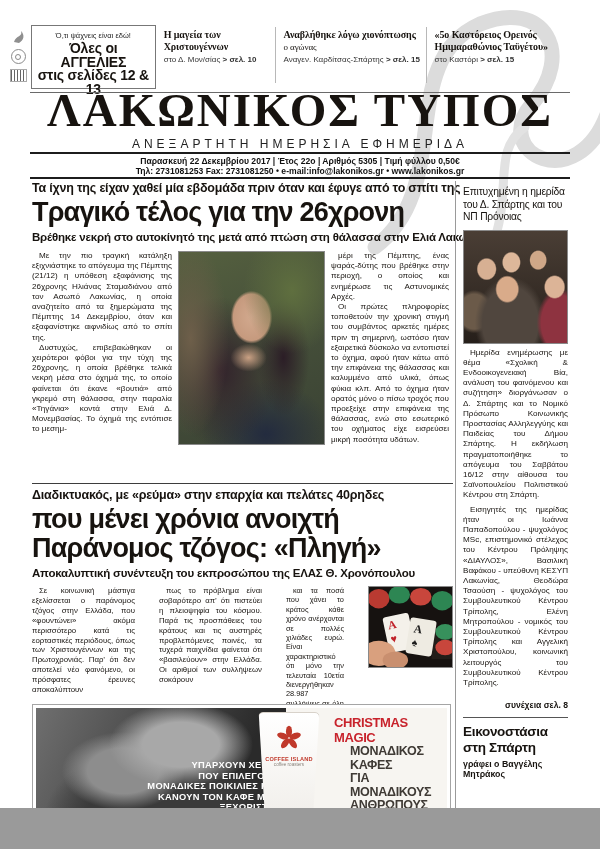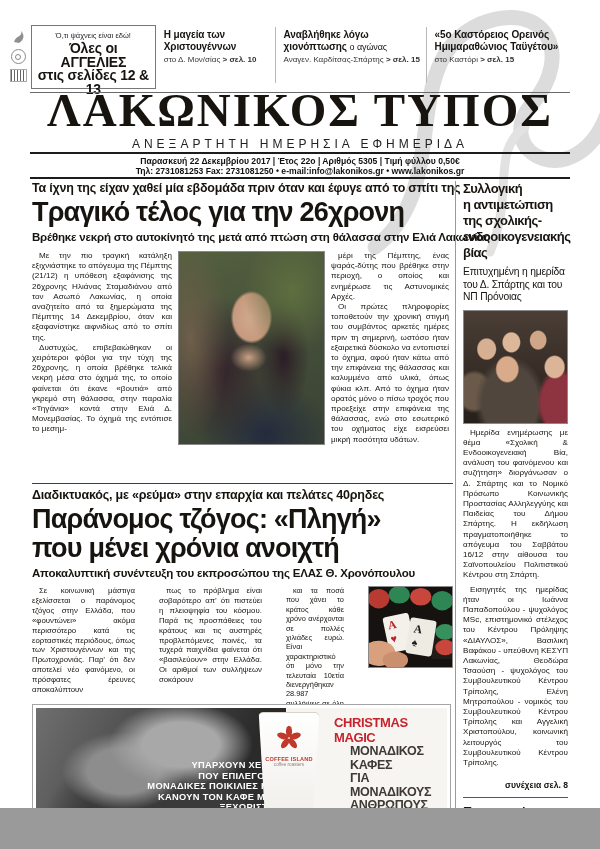--- a/index.html
+++ b/index.html
@@ -14,21 +14,21 @@
   .press-logo{width:13px;height:13px;border:1.4px solid #8a8a8a;border-radius:50%;position:relative;}
   .press-logo:after{content:"";position:absolute;left:3.5px;top:3.5px;width:4px;height:4px;border:1px solid #8a8a8a;border-radius:50%;}
   .barcode{width:15px;height:11px;background:repeating-linear-gradient(90deg,#666 0 1px,#fff 1px 3px);border:1px solid #aaa;}
 
   
   .topbar{position:absolute;left:31px;top:25px;width:540px;height:64px;display:flex;gap:8px;}
   .cbox{width:126px;border:1.4px solid #777;padding:5px 5px 4px;text-align:center;box-sizing:border-box;}
   .cbox .l1{font-size:7.5px;color:#222;margin-bottom:2px;}
   .cbox .l2,.cbox .l3{font-size:14px;font-weight:bold;line-height:13.5px;letter-spacing:-0.2px;}
   .tb-item{padding-top:4px;}
-  .tb-item .t{font-size:10px;font-weight:bold;line-height:12px;letter-spacing:-0.1px;}
+  .tb-item .t{font-size:10px;font-weight:bold;line-height:12px;letter-spacing:-0.1px;font-family:Liberation Serif, serif;}
   .tb-item .t .rest{font-weight:normal;font-size:9px;}
   .tb-item .s{font-size:8px;color:#333;margin-top:2px;white-space:nowrap;}
   .tb-item .s .pg{font-weight:bold;}
   .tb-i1{width:104px;} .tb-i2{width:134px;} .tb-i3{width:138px;}
   .tb-div{width:1px;background:#b8b8b8;height:56px;margin-top:2px;}
 
   .rule-a{position:absolute;left:30px;top:92px;width:540px;height:1px;background:#6a6a6a;}
 
   
   .mast-title{position:absolute;left:0;top:84px;width:100%;text-align:center;
@@ -192,22 +192,22 @@
         <div class="cont">συνέχεια σελ. 7</div>
       </div>
     </div>
   </div>
 
   <div class="rule-d"></div>
 
   <div class="second">
     <div class="kicker">Διαδικτυακός, με «ρεύμα» στην επαρχία και πελάτες 40ρηδες</div>
     <div class="headline">
+      <div>που μένει χρόνια ανοιχτή</div>
       <div>Παράνομος τζόγος: «Πληγή»</div>
-      <div>που μένει χρόνια ανοιχτή</div>
     </div>
     <div class="subhead">Αποκαλυπτική συνέντευξη του εκπροσώπου της ΕΛΑΣ Θ. Χρονόπουλου</div>
     <div class="second-body news">
       <div class="c1">
         <p>Σε κοινωνική μάστιγα εξελίσσεται ο παράνομος τζόγος στην Ελλάδα, που «φουντώνει» ακόμα περισσότερο κατά τις εορταστικές περιόδους, όπως των Χριστουγέννων και της Πρωτοχρονιάς. Παρ’ ότι δεν αποτελεί νέο φαινόμενο, οι πρόσφατες έρευνες αποκαλύπτουν</p>
       </div>
       <div class="c2">
         <p>πως το πρόβλημα είναι σοβαρότερο απ’ ότι πιστεύει η πλειοψηφία του κόσμου. Παρά τις προσπάθειες του κράτους και τις αυστηρές προβλεπόμενες ποινές, τα τυχερά παιχνίδια φαίνεται ότι «βασιλεύουν» στην Ελλάδα. Οι αριθμοί των συλλήψεων σοκάρουν</p>
       </div>
       <div class="c3">
@@ -281,27 +281,20 @@
             <i></i>
             <i></i>
         </div>
       </div>
       <div class="tagline">Ο ΚΑΦΕΣ ΕΓΙΝΕ ΕΠΙΣΤΗΜΗ.</div>
     </div>
   </div>
 
   <div class="sdivider"></div>
   <div class="sidebar">
-    <div class="sb-title">
-      <div>Συλλογική</div>
-      <div>η αντιμετώπιση</div>
-      <div>της σχολικής-</div>
-      <div>ενδοοικογενειακής</div>
-      <div>βίας</div>
-    </div>
     <div class="sb-sub">Επιτυχημένη η ημερίδα του Δ. Σπάρτης και του ΝΠ Πρόνοιας</div>
     <div class="sb-photo"></div>
     <div class="sb-body">
       <p>Ημερίδα ενημέρωσης με θέμα «Σχολική &amp; Ενδοοικογενειακή Βία, ανάλυση του φαινόμενου και συζήτηση» διοργάνωσαν ο Δ. Σπάρτης και το Νομικό Πρόσωπο Κοινωνικής Προστασίας Αλληλεγγύης και Παιδείας του Δήμου Σπάρτης. Η εκδήλωση πραγματοποιήθηκε το απόγευμα του Σαββάτου 16/12 στην αίθουσα του Σαϊνοπουλείου Πολιτιστικού Κέντρου στη Σπάρτη.</p>
       <p>Εισηγητές της ημερίδας ήταν οι Ιωάννα Παπαδοπούλου - ψυχολόγος MSc, επιστημονικό στέλεχος του Κέντρου Πρόληψης «ΔΙΑΥΛΟΣ», Βασιλική Βαφάκου - υπεύθυνη ΚΕΣΥΠ Λακωνίας, Θεοδώρα Τσαούση - ψυχολόγος του Συμβουλευτικού Κέντρου Τρίπολης, Ελένη Μητροπούλου - νομικός του Συμβουλευτικού Κέντρου Τρίπολης και Αγγελική Χριστοπούλου, κοινωνική λειτουργός του Συμβουλευτικού Κέντρου Τρίπολης.</p>
       <div class="sb-cont">συνέχεια σελ. 8</div>
     </div>
     <div class="sb-hr"></div>
     <div class="sb-teaser-title">
       <div>Εικονοστάσια</div>

